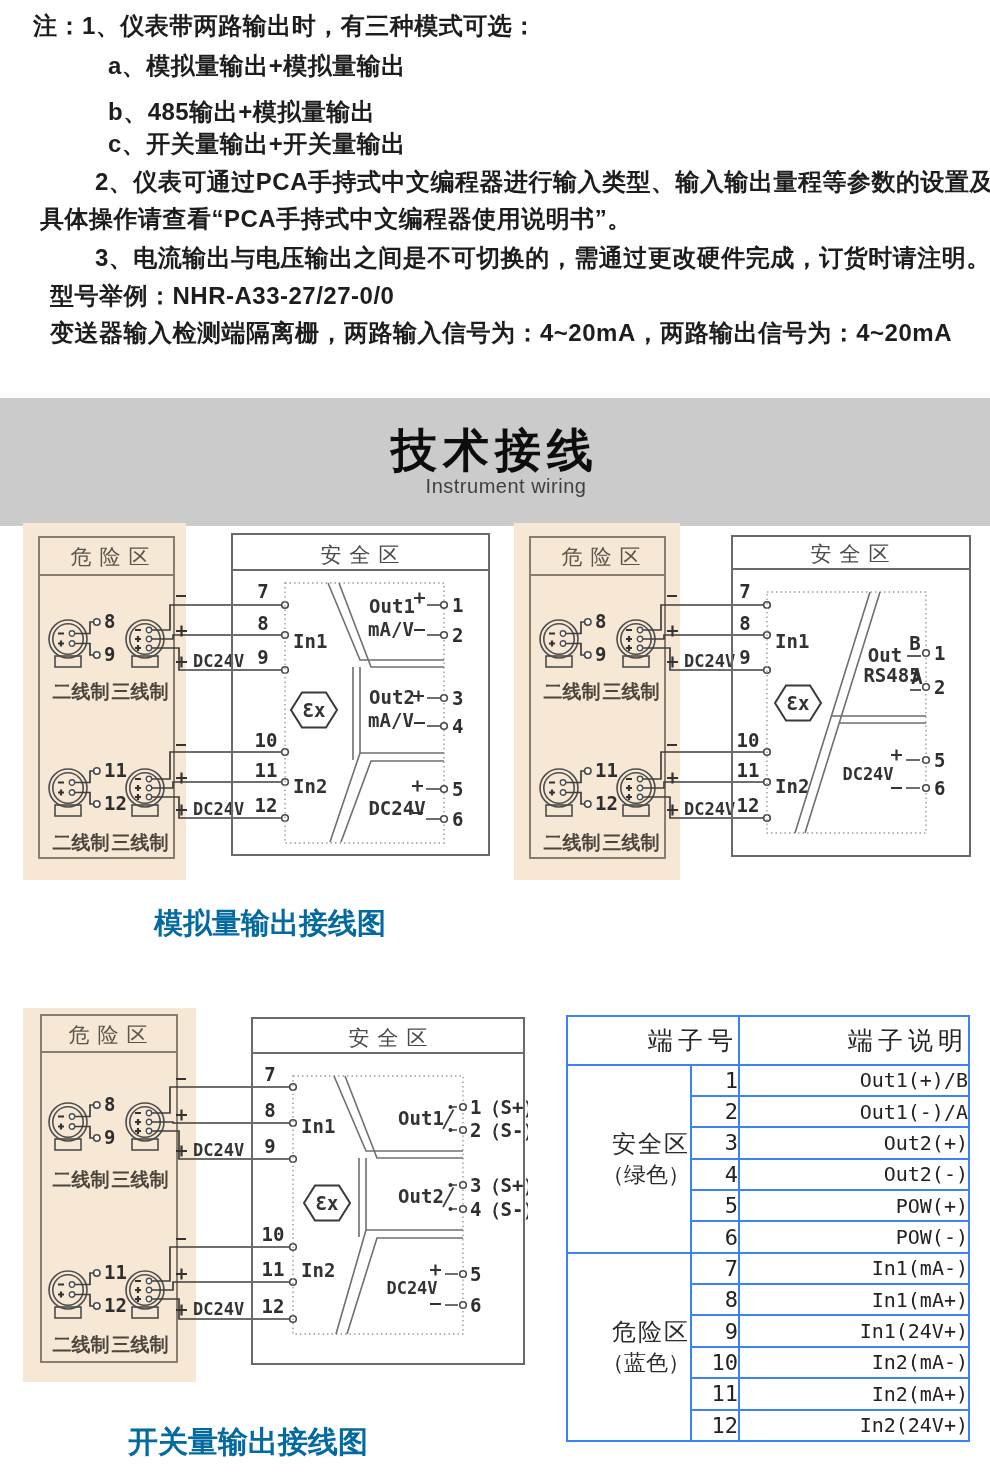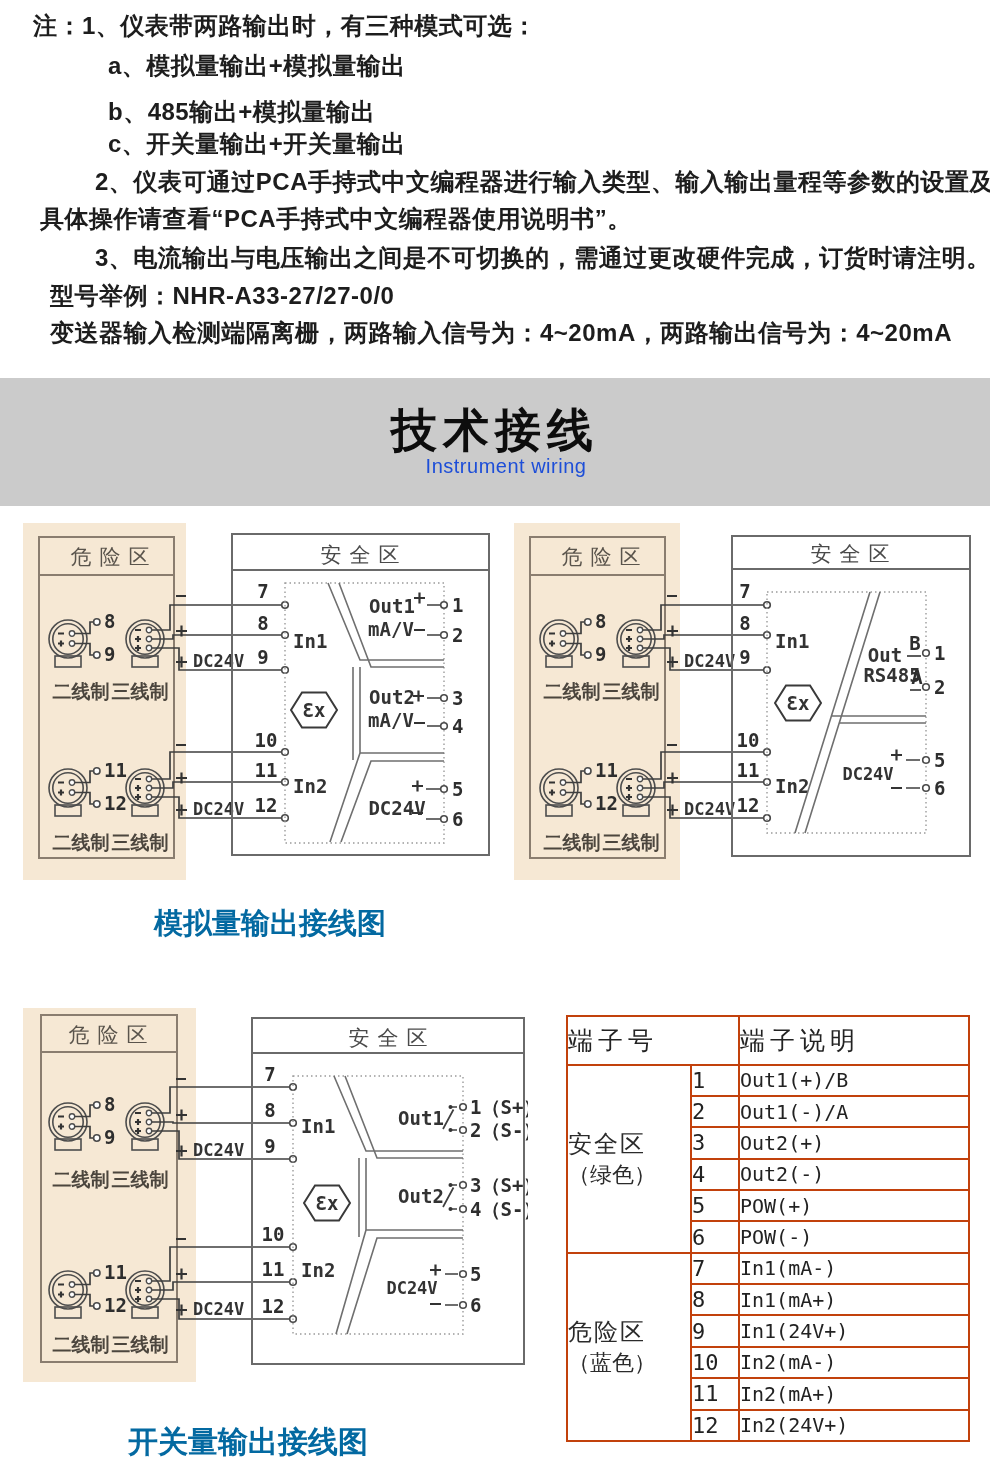--- a/index.html
+++ b/index.html
@@ -1,22 +1,22 @@
 <!DOCTYPE html>
 <html><head>
 <meta charset="utf-8">
 <style>
   html,body{margin:0;padding:0;background:#fff;}
   #page{position:relative;width:990px;height:1474px;background:#ffffff;overflow:hidden;
         font-family:"Liberation Sans",sans-serif;color:#1f1f1f;text-decoration:underline;}
   .note{position:absolute;font-size:24px;font-weight:bold;color:#1d1d1d;white-space:nowrap;letter-spacing:0.5px;}
-  #banner{position:absolute;left:0;top:378px;width:990px;height:128px;background:#cbcbcb;
+  #banner{position:absolute;left:0;top:398px;width:990px;height:128px;background:#cbcbcb;
           display:flex;flex-direction:column;align-items:center;justify-content:center;}
   #banner .t{font-size:46px;font-weight:900;color:#0d0d0d;letter-spacing:6px;line-height:1;}
-  #banner .s{font-size:20px;color:#1d4ed8;margin-top:2px;letter-spacing:0.5px;margin-left:22px;}
+  #banner .s{font-size:20px;color:#404040;margin-top:2px;letter-spacing:0.5px;margin-left:22px;}
   .diag{position:absolute;}
   .caption{position:absolute;width:320px;text-align:center;font-size:29px;font-weight:bold;color:#0369a1;white-space:nowrap;}
   
   .beige{fill:#f6e8d4;stroke:none;}
   .dbox{stroke:#8a7d6f;stroke-width:2;fill:none;}
   .sbox{stroke:#6a6a6a;stroke-width:2;fill:none;}
   .dash{stroke:#9b9b9b;stroke-width:1.4;fill:none;stroke-dasharray:1.5 3;}
   .wire{stroke:#3f3f3f;stroke-width:1.7;fill:none;}
   .div{stroke:#6f6f6f;stroke-width:1.6;fill:none;}
   .sign{stroke:#333;stroke-width:2.2;fill:none;}
@@ -26,21 +26,21 @@
   .dot{fill:#333;stroke:none;}
   .hex{stroke:#3a3a3a;stroke-width:2;fill:none;}
   .tx-mono{font-family:"DejaVu Sans Mono",monospace;font-weight:bold;font-size:19px;fill:#333;}
   .tx-mono-s{font-family:"DejaVu Sans Mono",monospace;font-weight:bold;font-size:17px;fill:#333;}
   .tx-num{font-family:"DejaVu Sans Mono",monospace;font-weight:bold;font-size:19px;fill:#2e2e2e;}
   .tx-cn{font-size:19px;font-weight:bold;fill:#4c463e;font-family:"Liberation Sans",sans-serif;}
   .tx-zone{font-size:21px;letter-spacing:8px;fill:#5a544c;font-family:"Liberation Serif",serif;}
   .tx-zone2{font-size:21px;letter-spacing:8px;fill:#4a4a4a;font-family:"Liberation Serif",serif;}
   
   #ttable{position:absolute;left:566px;top:1015px;width:402px;height:427px;border-collapse:collapse;table-layout:fixed;}
-  #ttable th,#ttable td{border:2px solid #c2410c;padding:0;text-align:left;vertical-align:middle;}
+  #ttable th,#ttable td{border:2px solid #3b82f6;padding:0;text-align:right;vertical-align:middle;}
   #ttable th{height:46px;font-size:25px;font-weight:normal;letter-spacing:5px;color:#222;}
   #ttable td{font-family:"DejaVu Sans Mono",monospace;font-size:20px;color:#222;height:29px;}
   #ttable td.no{font-size:22px;}
   #ttable td.zone{font-family:"Liberation Sans",sans-serif;font-size:24px;letter-spacing:2px;color:#2b2b2b;}
   #ttable td.zone .c2{font-size:22px;letter-spacing:0;}
 </style>
 </head>
 <body>
 
 <div id="page">

